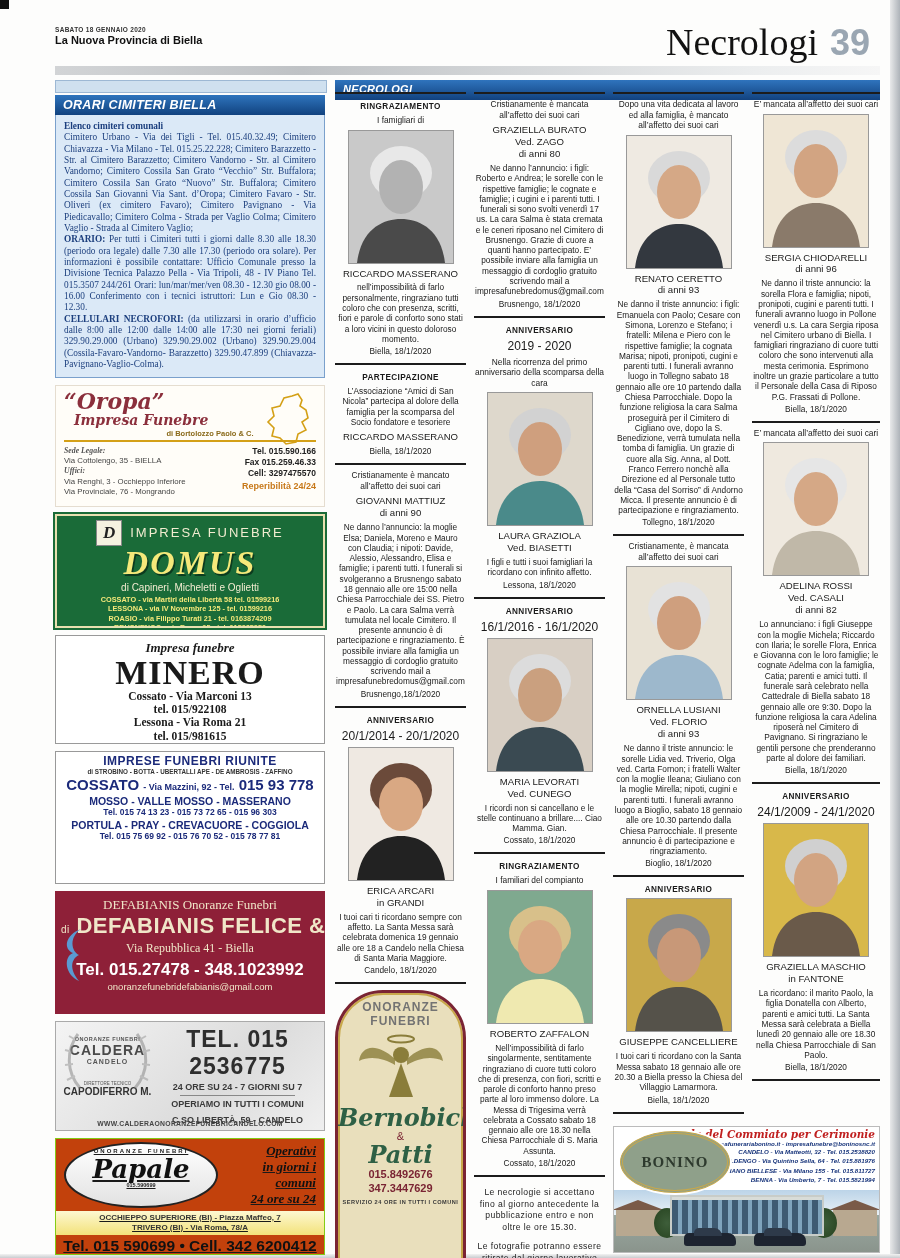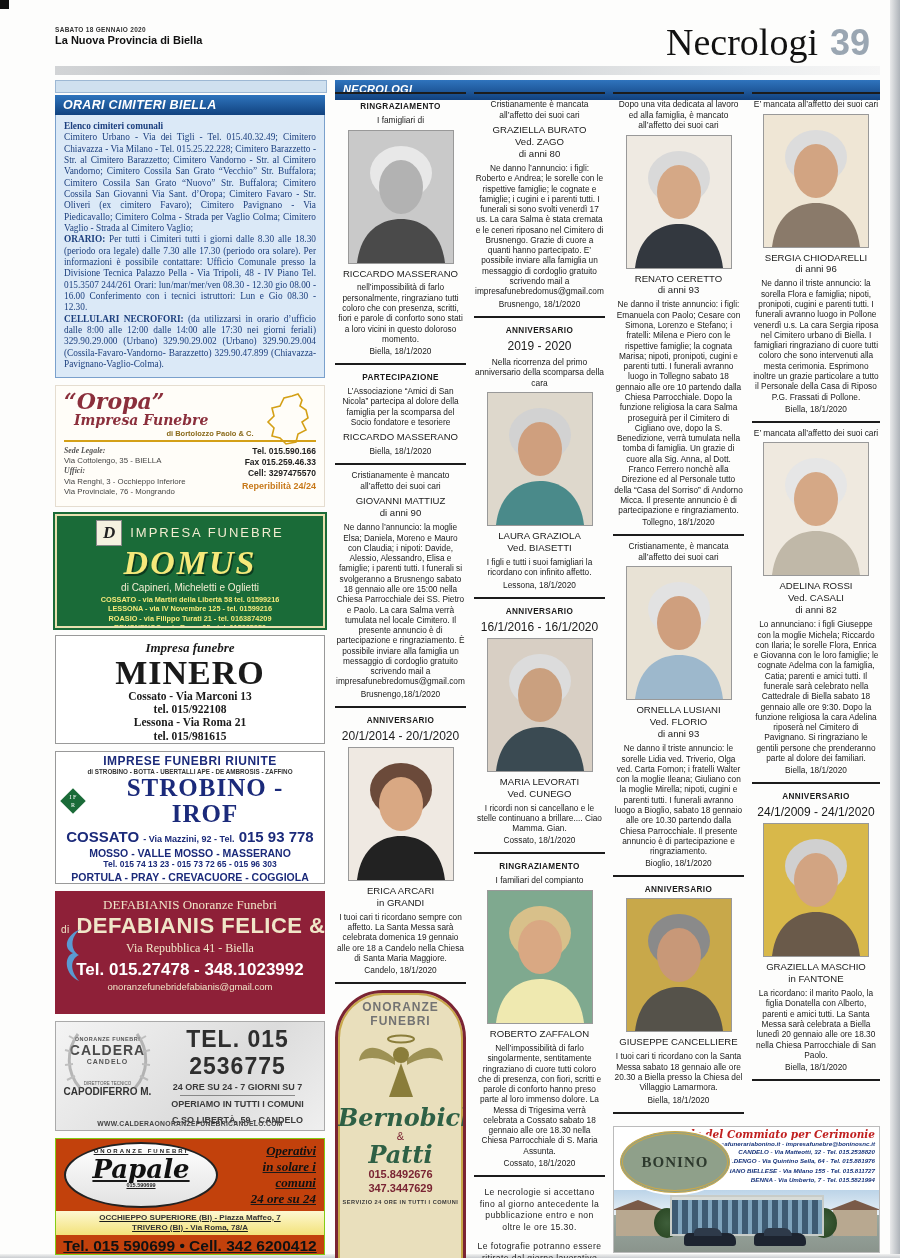--- a/index.html
+++ b/index.html
@@ -234,30 +234,20 @@
       <div>tel. 015/922108</div>
       <div>Lessona - Via Roma 21</div>
       <div>tel. 015/981615</div>
     </div>
     <div class="minero-mail">impresa.minero@gmail.com</div>
   </div>
 
   <div class="ad ad-strobino">
     <div class="strob-kicker">IMPRESE FUNEBRI RIUNITE</div>
     <div class="strob-sub">di STROBINO - BOTTA - UBERTALLI APE - DE AMBROSIS - ZAFFINO</div>
-    <div class="strob-row">
-      <span>
-        <svg width="26" height="26" viewBox="0 0 26 26">
-            <rect x="4" y="4" width="18" height="18" transform="rotate(45 13 13)" fill="#1a6b38"></rect>
-            <text x="13" y="11" text-anchor="middle" font-size="6" fill="#fff" font-family="serif">I F</text>
-            <text x="13" y="19" text-anchor="middle" font-size="6" fill="#fff" font-family="serif">R</text>
-          </svg>
-      </span>
-      <span class="strob-name">STROBINO - IROF</span>
-    </div>
     <div class="strob-cossato"><span>COSSATO</span> <span class="mid">- Via Mazzini, 92 - Tel.</span> <span>015 93 778</span></div>
     <div class="strob-l3">MOSSO - VALLE MOSSO - MASSERANO</div>
     <div class="strob-tel">Tel.  015 74 13 23 - 015 73 72 65 - 015 96 303</div>
     <div class="strob-l3">PORTULA - PRAY - CREVACUORE - COGGIOLA</div>
     <div class="strob-tel">Tel.  015 75 69 92 - 015 76 70 52 - 015 78 77 81</div>
 
   </div>
 
   <div class="ad ad-defa">
     <div class="defa-swirl">
@@ -308,21 +298,21 @@
     <div class="pap-top">
       <div class="pap-ovalwrap">
         <div class="pap-oval">
           <div class="pap-onor">ONORANZE  FUNEBRI</div>
           <div class="script pap-name">Papale</div>
           <div class="pap-tel-s">015.590699</div>
         </div>
       </div>
       <div class="pap-right">
         <div>Operativi</div>
-        <div>in solare i</div>
+        <div>in giorni i</div>
         <div>comuni</div>
         <div>24 ore su 24</div>
       </div>
     </div>
     <div class="pap-strip">
       <div>OCCHIEPPO SUPERIORE (BI) - Piazza Maffeo, 7</div>
       <div>TRIVERO (BI) - Via Roma, 78/A</div>
     </div>
     <div class="pap-tel-big">Tel. 015 590699 • Cell. 342 6200412</div>
   </div>

